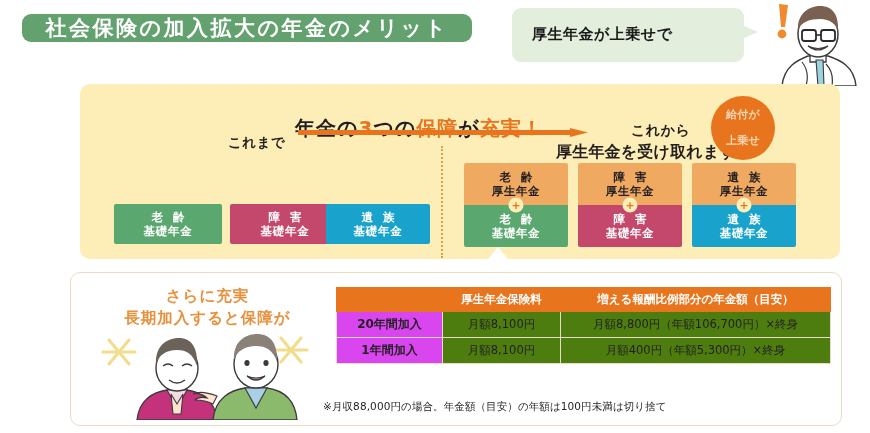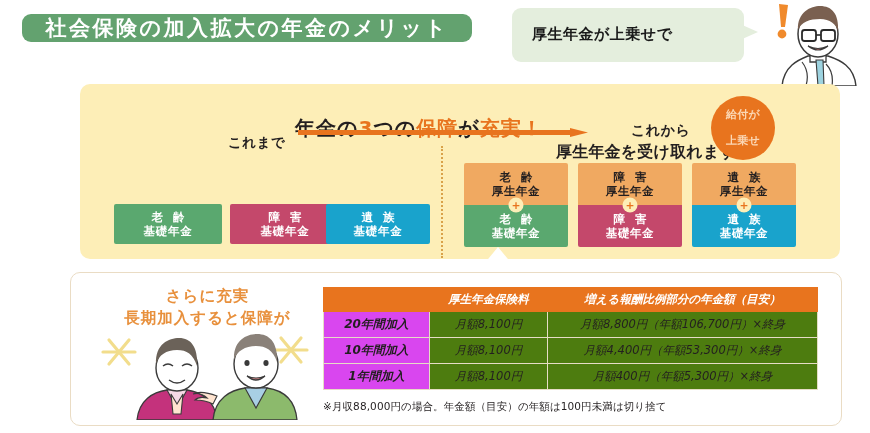--- a/index.html
+++ b/index.html
@@ -110,22 +110,22 @@
   #bottom-card{
     left:70px;top:272px;width:770px;height:152px;
     background:#ffffff;border:1.6px solid #eadcc4;border-radius:10px;
   }
   #bottom-heading{left:95px;top:285px;width:225px;text-align:center;
     font-size:15.5px;font-weight:700;color:#e8903c;line-height:1.45;letter-spacing:1px;}
   #couple-illustration{left:95px;top:330px;width:225px;height:90px;}
 
   
   #benefits-table{
-    position:absolute;left:323px;top:287px;width:494px;
-    border-collapse:collapse;table-layout:fixed;font-style:italic;
+    position:absolute;left:336px;top:287px;width:494px;
+    border-collapse:collapse;table-layout:fixed;
   }
   #benefits-table th,#benefits-table td{
     border:1px solid #e6ddc6;padding:0;height:25px;
     font-size:11.5px;color:#231f20;text-align:center;vertical-align:middle;
   }
   #benefits-table thead th{background:#e8741e;color:#ffffff;font-weight:700;font-size:11.5px;height:23px;border-color:#e8741e;}
   #benefits-table thead th.blank{background:#e8741e;border-color:#e8741e;}
   #benefits-table tbody th{background:#d946ef;font-weight:700;font-size:12px;}
   #benefits-table tbody td{background:#4d7c0f;}
   #benefits-table col.c1{width:106px;}
@@ -283,25 +283,20 @@
       <th>増える報酬比例部分の年金額（目安）</th>
     </tr>
   </thead>
   <tbody>
     <tr>
       <th>20年間加入</th>
       <td>月額8,100円</td>
       <td>月額8,800円（年額106,700円）×終身</td>
     </tr>
     <tr>
-      <th>10年間加入</th>
-      <td>月額8,100円</td>
-      <td>月額4,400円（年額53,300円）×終身</td>
-    </tr>
-    <tr>
       <th>1年間加入</th>
       <td>月額8,100円</td>
       <td>月額400円（年額5,300円）×終身</td>
     </tr>
   </tbody>
 </table>
 
 <div class="abs" id="table-note">※月収88,000円の場合。年金額（目安）の年額は100円未満は切り捨て</div>
 
 </body></html>

